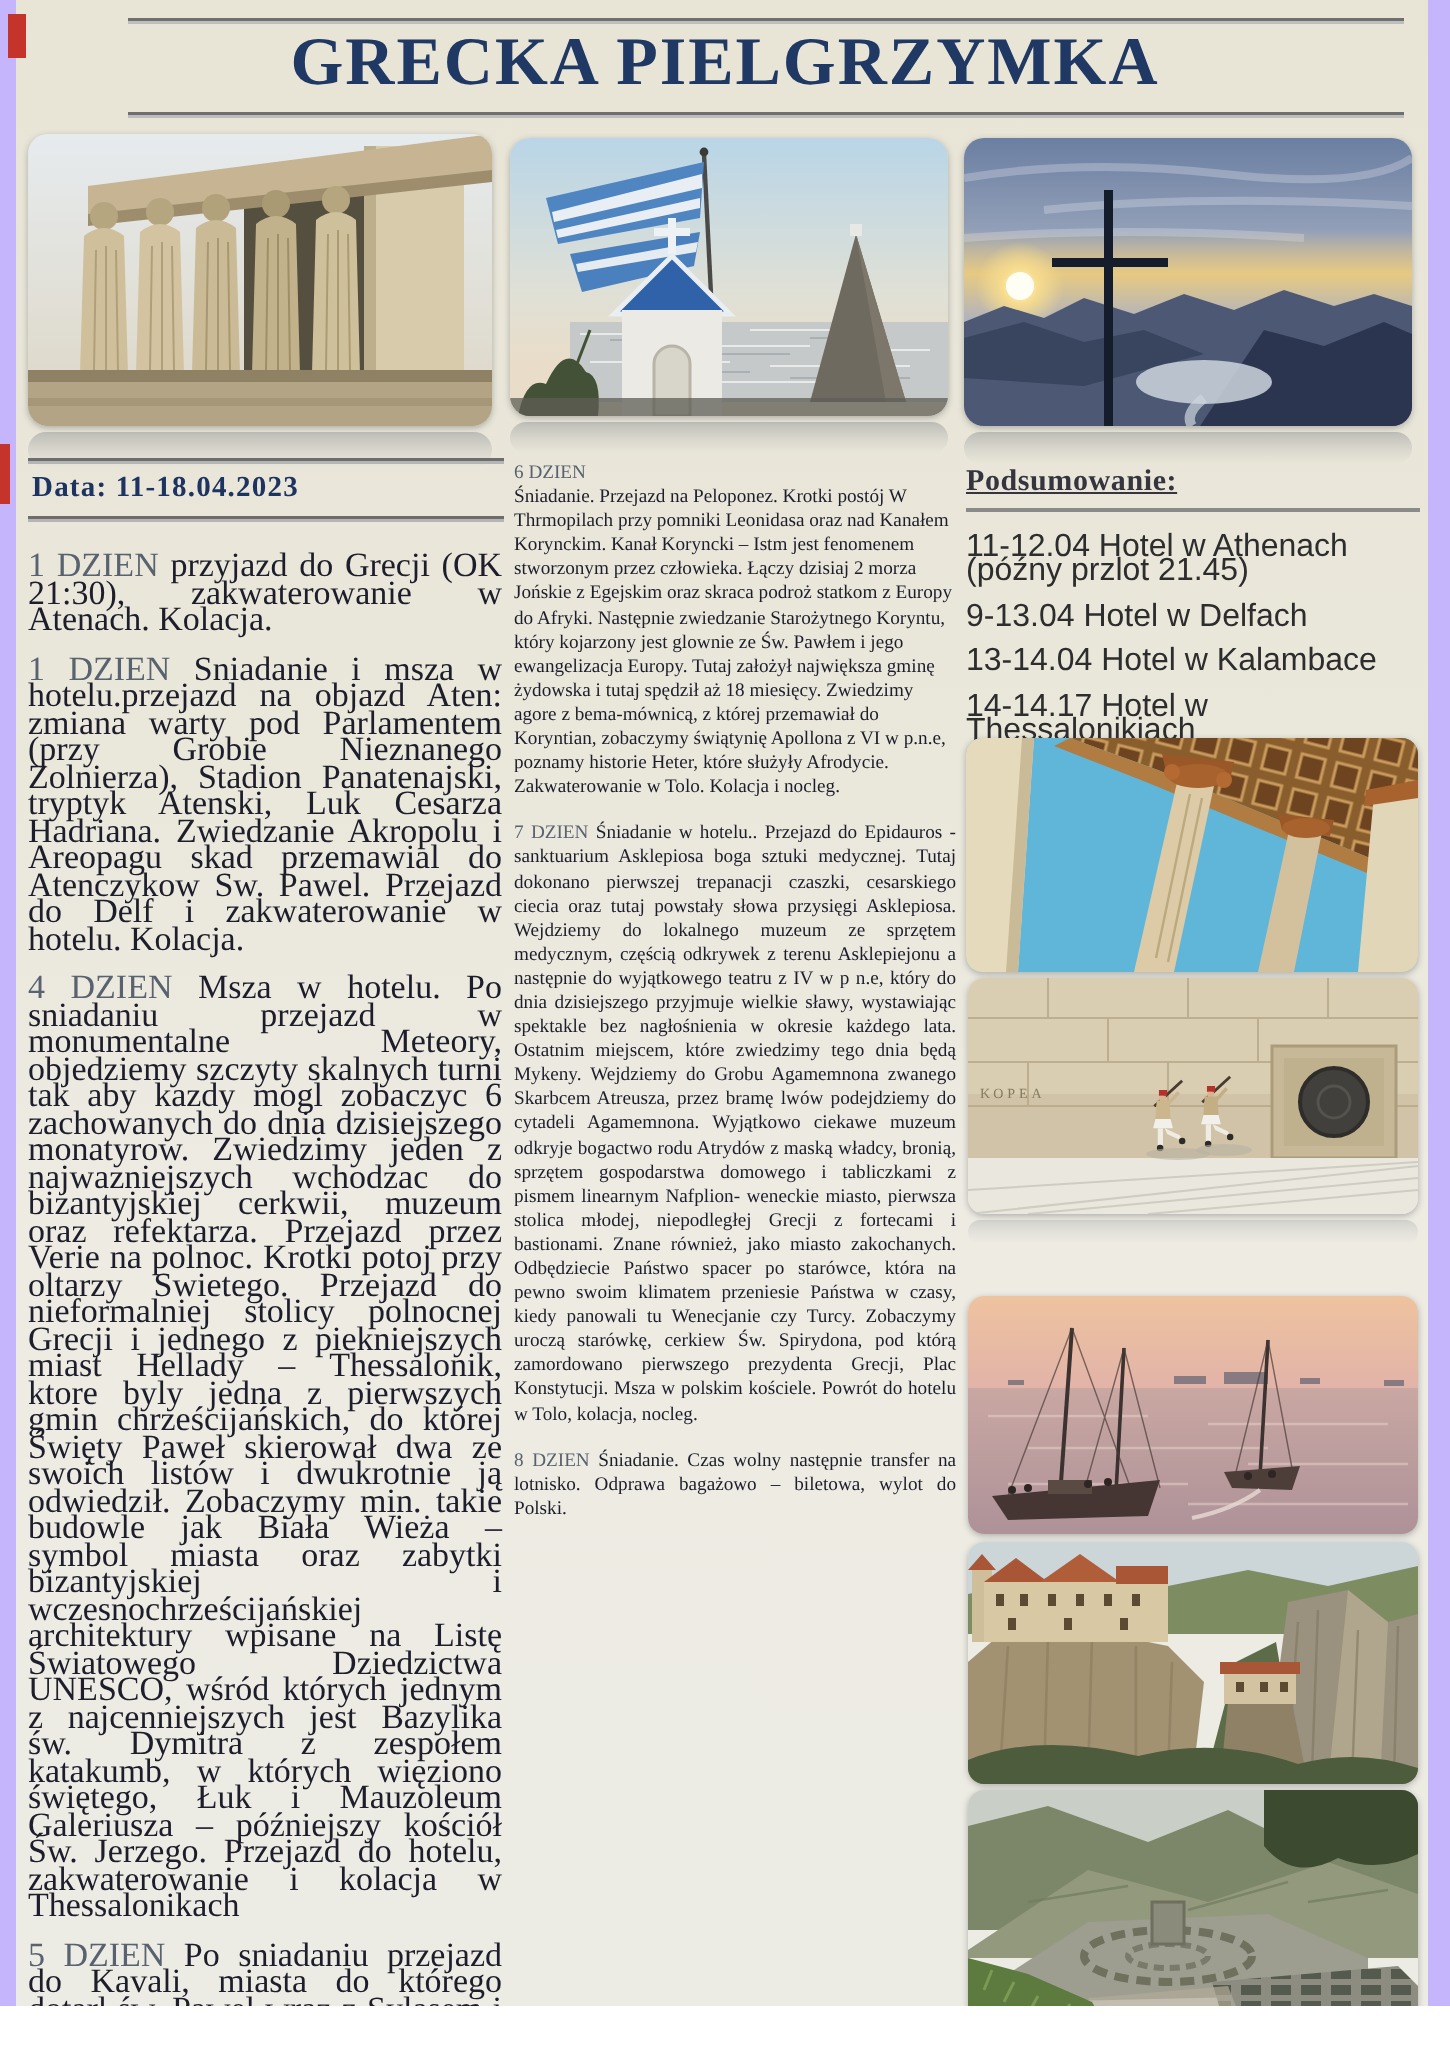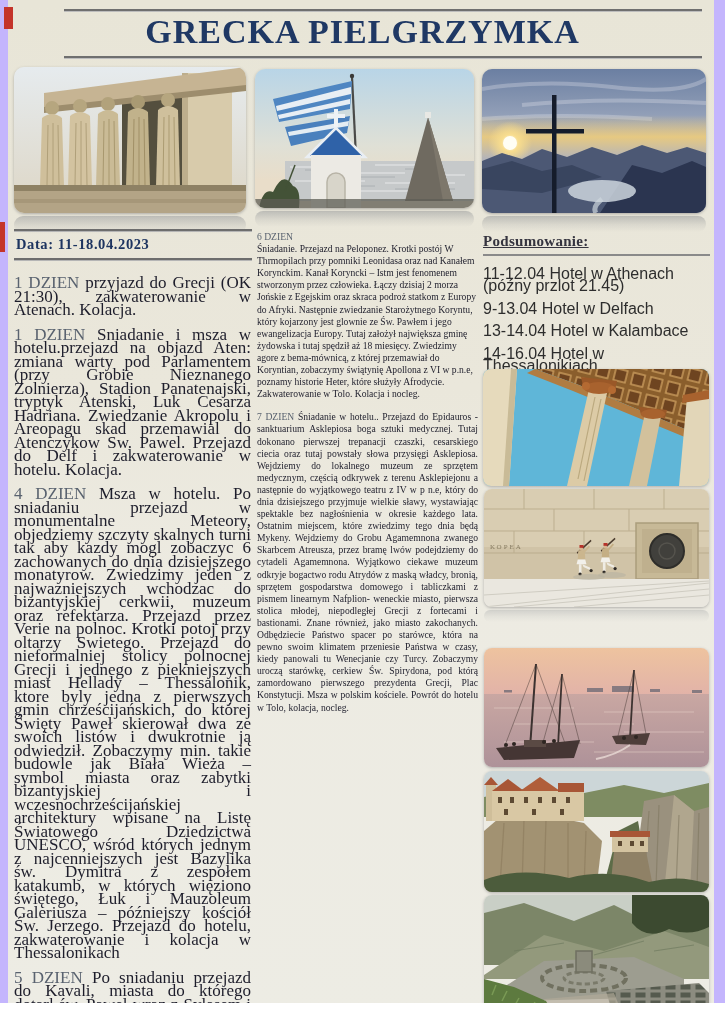--- a/index.html
+++ b/index.html
@@ -191,28 +191,29 @@
   <div class="col col-left">
     <p><span class="day-label">1 DZIEN</span> <span>przyjazd do Grecji (OK 21:30), zakwaterowanie w Atenach. Kolacja.</span></p>
     <p><span class="day-label">1 DZIEN</span> <span>Sniadanie i msza w hotelu.przejazd na objazd Aten: zmiana warty pod Parlamentem (przy Grobie Nieznanego Zolnierza), Stadion Panatenajski, tryptyk Atenski, Luk Cesarza Hadriana. Zwiedzanie Akropolu i Areopagu skad przemawial do Atenczykow Sw. Pawel. Przejazd do Delf i zakwaterowanie w hotelu. Kolacja.</span></p>
     <p><span class="day-label">4 DZIEN</span> <span>Msza w hotelu. Po sniadaniu przejazd w monumentalne Meteory, objedziemy szczyty skalnych turni tak aby kazdy mogl zobaczyc 6 zachowanych do dnia dzisiejszego monatyrow. Zwiedzimy jeden z najwazniejszych wchodzac do bizantyjskiej cerkwii, muzeum oraz refektarza. Przejazd przez Verie na polnoc. Krotki potoj przy oltarzy Swietego. Przejazd do nieformalniej stolicy polnocnej Grecji i jednego z piekniejszych miast Hellady – Thessalonik, ktore byly jedna z pierwszych gmin chrześcijańskich, do której Święty Paweł skierował dwa ze swoich listów i dwukrotnie ją odwiedził. Zobaczymy min. takie budowle jak Biała Wieża – symbol miasta oraz zabytki bizantyjskiej i wczesnochrześcijańskiej architektury wpisane na Listę Światowego Dziedzictwa UNESCO, wśród których jednym z najcenniejszych jest Bazylika św. Dymitra z zespołem katakumb, w których więziono świętego, Łuk i Mauzoleum Galeriusza – późniejszy kościół Św. Jerzego. Przejazd do hotelu, zakwaterowanie i kolacja w Thessalonikach</span></p>
     <p><span class="day-label">5 DZIEN</span> <span>Po sniadaniu przejazd do Kavali, miasta do którego dotarł św. Paweł wraz z Sylasem i Tymoteuszem podczas swej pierwszej podróży do Europy (pomnik świętego Pawła, stary port i akwedukt) oraz do Filippi – starożytne miasto Filipa Macedońskiego, które trzykrotnie odwiedził św. Paweł, którego mieszkankę – Lidię ochrzcił jako pierwszą Europejską, a do mieszkańców – Filipian skierował jeden ze swych Listów. Zobaczymy teren wykopalisk ze śladami starożytności: forum, amfiteatr, dwie bazyliki oraz krypta - prawdopodobne "więzienie św. Pawła". Msza w Filippi.  Zakeaterowanie i kolacja w Thessalonikach.</span></p>
   </div>
 
   <div class="col col-mid">
     <p class="no-just"><span class="day-label day-label--block">6 DZIEN</span><span>Śniadanie.  Przejazd na Peloponez. Krotki postój W Thrmopilach przy pomniki Leonidasa oraz nad Kanałem Korynckim. Kanał Koryncki – Istm jest fenomenem stworzonym przez człowieka. Łączy dzisiaj 2 morza Jońskie z Egejskim oraz skraca podroż statkom z Europy do Afryki. Następnie zwiedzanie Starożytnego Koryntu, który kojarzony jest glownie ze Św. Pawłem i jego ewangelizacja Europy. Tutaj założył największa gminę żydowska i tutaj spędził aż 18 miesięcy. Zwiedzimy agore z bema-mównicą, z której przemawiał do Koryntian, zobaczymy świątynię Apollona z VI w p.n.e, poznamy historie Heter, które służyły Afrodycie. Zakwaterowanie w Tolo. Kolacja i nocleg.</span></p>
     <p><span class="day-label">7 DZIEN</span> <span>Śniadanie w hotelu.. Przejazd do Epidauros -  sanktuarium Asklepiosa boga sztuki medycznej. Tutaj dokonano pierwszej trepanacji czaszki, cesarskiego ciecia oraz tutaj powstały słowa przysięgi Asklepiosa. Wejdziemy do lokalnego muzeum ze sprzętem medycznym, częścią odkrywek z terenu Asklepiejonu a następnie do wyjątkowego teatru z IV w p n.e, który do dnia dzisiejszego przyjmuje wielkie sławy, wystawiając spektakle bez nagłośnienia w okresie każdego lata. Ostatnim miejscem, które zwiedzimy tego dnia będą Mykeny. Wejdziemy do Grobu Agamemnona zwanego Skarbcem Atreusza, przez bramę lwów podejdziemy do cytadeli Agamemnona. Wyjątkowo ciekawe muzeum odkryje bogactwo rodu Atrydów z maską władcy, bronią, sprzętem gospodarstwa domowego i tabliczkami z pismem linearnym Nafplion- weneckie miasto, pierwsza stolica młodej, niepodległej Grecji z fortecami i bastionami. Znane również, jako miasto zakochanych. Odbędziecie Państwo spacer po starówce, która na pewno swoim klimatem przeniesie Państwa w czasy, kiedy panowali tu Wenecjanie czy Turcy. Zobaczymy uroczą starówkę, cerkiew Św. Spirydona, pod którą zamordowano pierwszego prezydenta Grecji, Plac Konstytucji. Msza w polskim kościele.</span> <strong>Powrót do hotelu w Tolo, kolacja, nocleg.</strong></p>
+    <p><span class="day-label">8 DZIEN</span> <span>Śniadanie. Czas wolny następnie transfer na lotnisko. Odprawa bagażowo – biletowa, wylot do Polski.</span></p>
   </div>
 
   <div class="summary">
     <h2 class="summary-title">Podsumowanie:</h2>
     <div class="hotel-item">11-12.04 Hotel w Athenach (późny przlot 21.45)</div>
     <div class="hotel-item">9-13.04 Hotel w Delfach</div>
     <div class="hotel-item">13-14.04 Hotel w Kalambace</div>
-    <div class="hotel-item">14-16.04 Hotel w Thessalonikiach</div>
+    <div class="hotel-item">14-14.17 Hotel w Thessalonikiach</div>
     <div class="hotel-item">16-18.04 Hotel w Tolo lub Loutraki</div>
   </div>
 
   <div class="photo" style="left:483px;top:369px;width:226px;height:117px;border-radius:8px">
     <svg width="226" height="117" viewBox="0 0 226 117">
       <defs>
         <pattern id="cof" width="18" height="18" patternUnits="userSpaceOnUse" patternTransform="rotate(14)">
           <rect width="18" height="18" fill="#8a5e2c"></rect>
           <rect x="3" y="3" width="12" height="12" fill="#6e4420" stroke="#c89a5c" stroke-width="1.5"></rect>
         </pattern>

